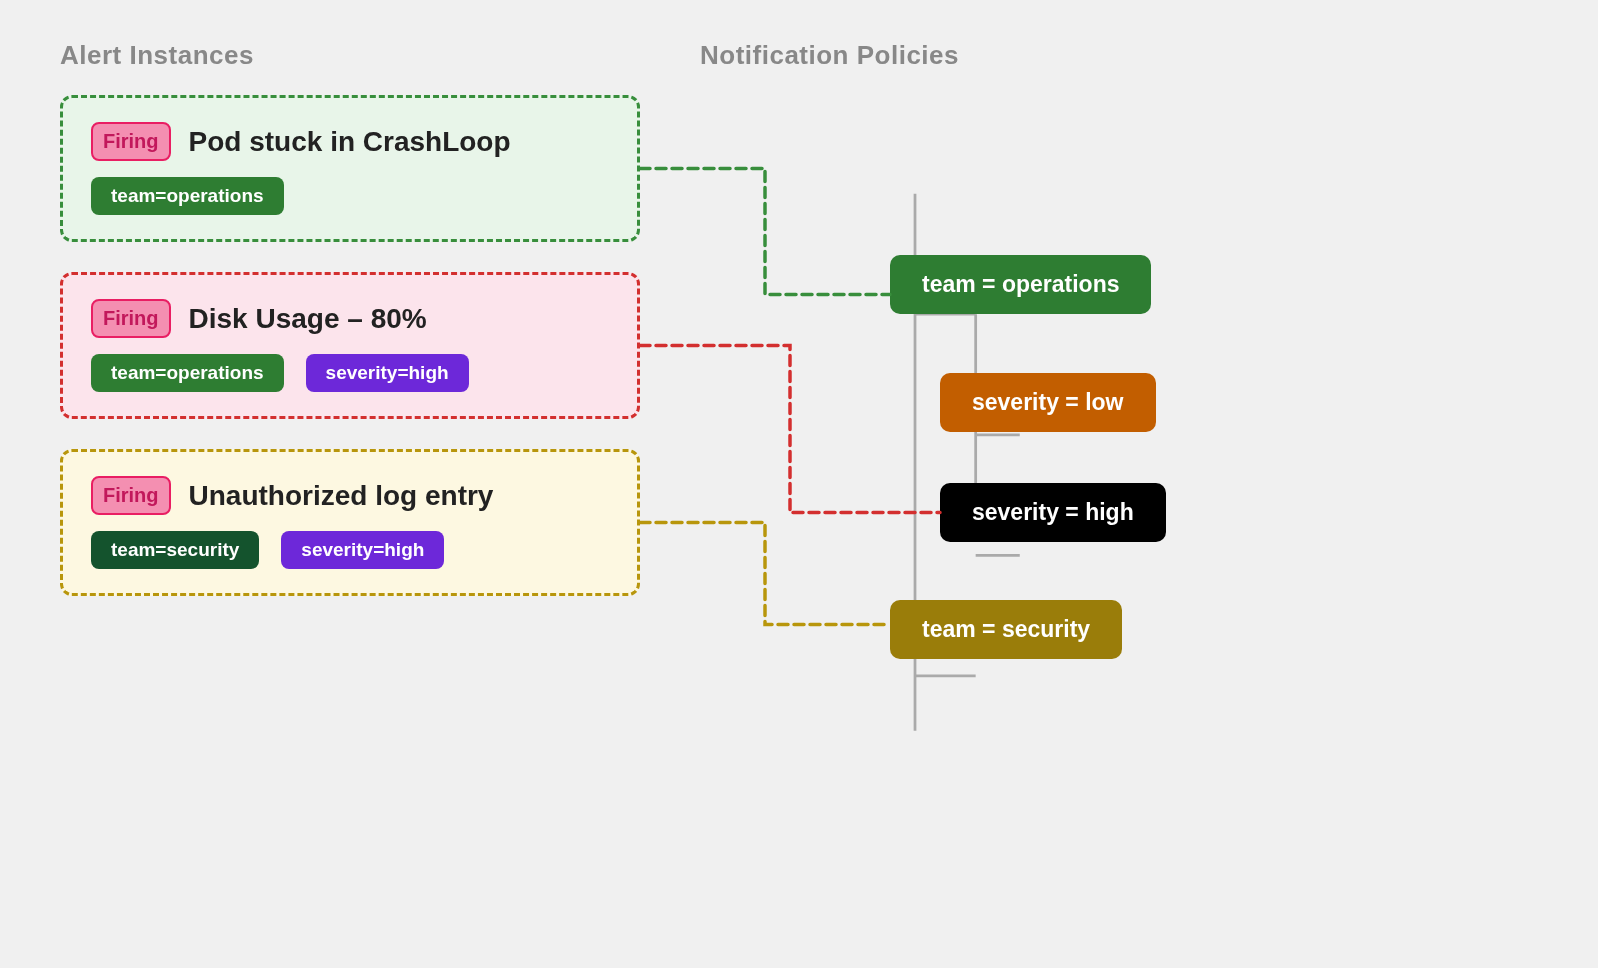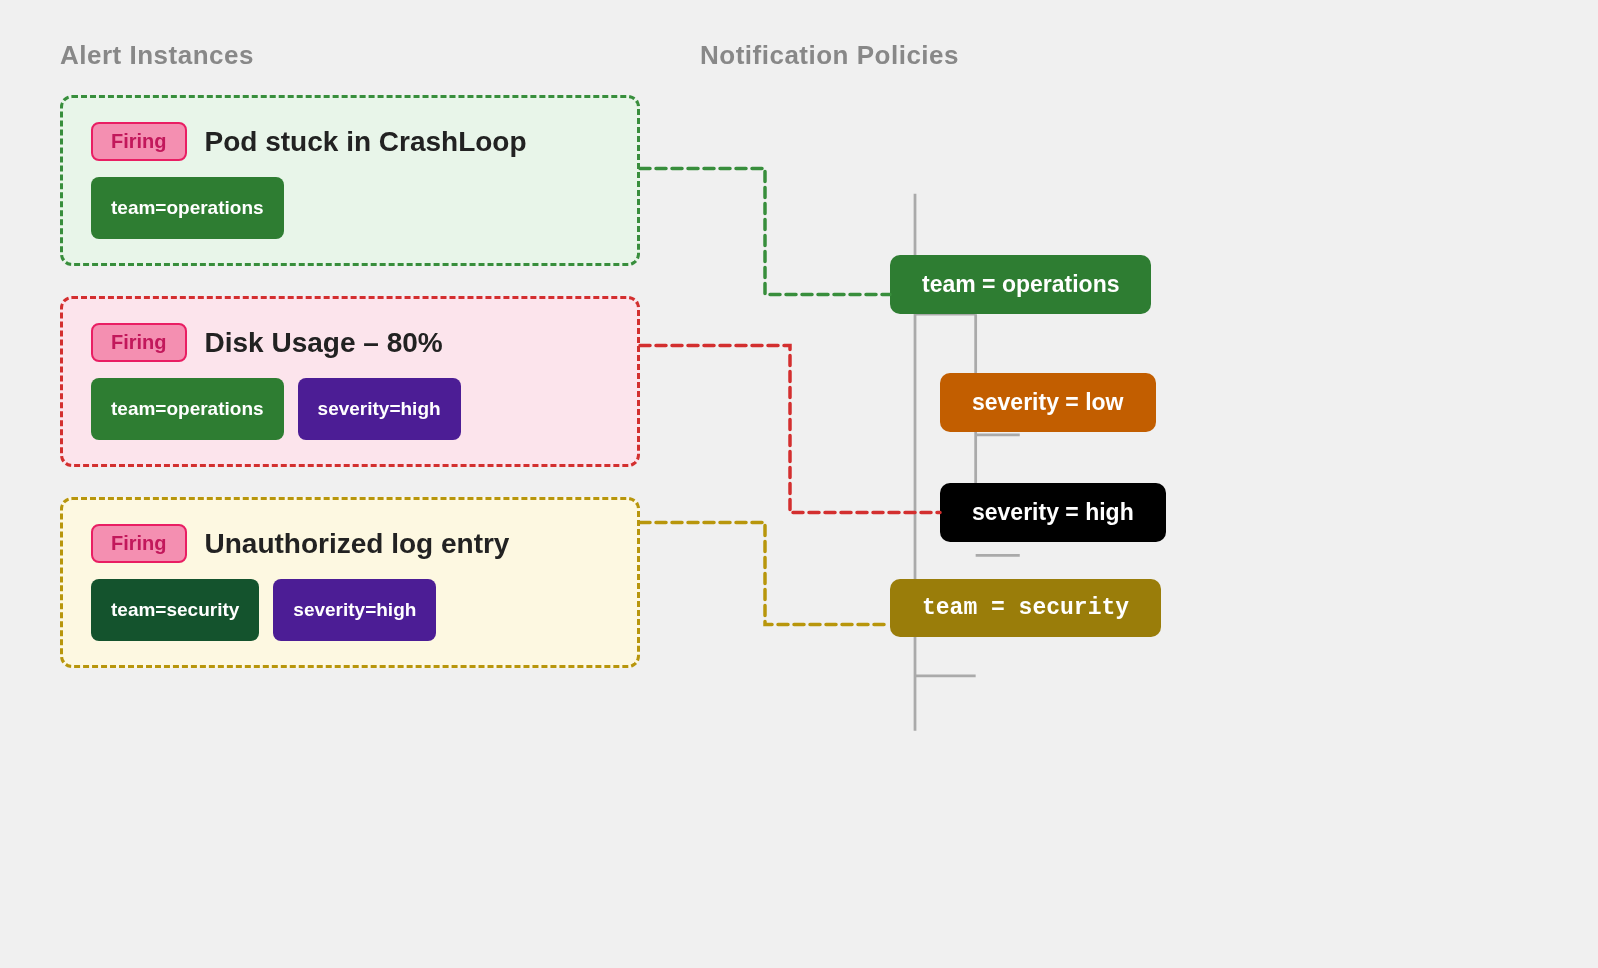--- a/index.html
+++ b/index.html
@@ -69,49 +69,49 @@
       display: flex;
       align-items: center;
       gap: 18px;
       margin-bottom: 16px;
     }
 
     .firing-badge {
       background: #f48fb1;
       color: #c2185b;
       border-radius: 8px;
-      padding: 6px 18px;
+      padding: 6px 10px;
       font-size: 20px;
       font-weight: 600;
       border: 2px solid #e91e63;
       flex-shrink: 0;
     }
 
     .alert-title {
       font-size: 28px;
       font-weight: 700;
       color: #222;
     }
 
     .alert-tags {
       display: flex;
       gap: 14px;
       flex-wrap: wrap;
     }
 
     .tag {
       border-radius: 8px;
-      padding: 20px 20px;
+      padding: 8px 20px;
       font-size: 19px;
       font-weight: 700;
       color: #fff;
     }
 
     .tag.green { background: #2e7d32; }
-    .tag.red { background: #4c1d95; }
+    .tag.red { background: #6d28d9; margin-left: 8px; }
     .tag.gold { background: #14532d; }
 
     
     .right-panel {
       flex: 1;
       display: flex;
       flex-direction: column;
       position: relative;
     }
 
@@ -230,21 +230,21 @@
         <line x1="195" y1="530" x2="250" y2="530" stroke="#aaa" stroke-width="2.5"></line>
       </svg>
 
 
       <div class="policy-node green" style="top: 160px; left: 190px;">team = operations</div>
 
       <div class="policy-node orange" style="top: 278px; left: 240px; background: #c25e00;">severity = low</div>
 
       <div class="policy-node red" style="top: 388px; left: 240px;">severity = high</div>
 
-      <div class="policy-node gold" style="top: 484px; left: 190px; font-family: Liberation Mono, monospace;">team = security</div>
+      <div class="policy-node gold" style="top: 505px; left: 190px;">team = security</div>
 
     </div>
   </div>
 
 <svg width="1598" height="968" style="position: absolute; top: 0px; left: 0px; pointer-events: none;">
       <path d="M 640 168.5 L 765 168.5 L 765 294.5 L 890 294.5" stroke="#388e3c" stroke-width="3.5" stroke-dasharray="10,6" fill="none" stroke-linecap="round"></path>
       <path d="M 640 345.5 L 790 345.5 L 790 512.5 L 940 512.5" stroke="#d32f2f" stroke-width="3.5" stroke-dasharray="10,6" fill="none" stroke-linecap="round"></path>
       <path d="M 640 522.5 L 765 522.5 L 765 624.5 L 890 624.5" stroke="#b8960c" stroke-width="3.5" stroke-dasharray="10,6" fill="none" stroke-linecap="round"></path>
     </svg>
   </div>

